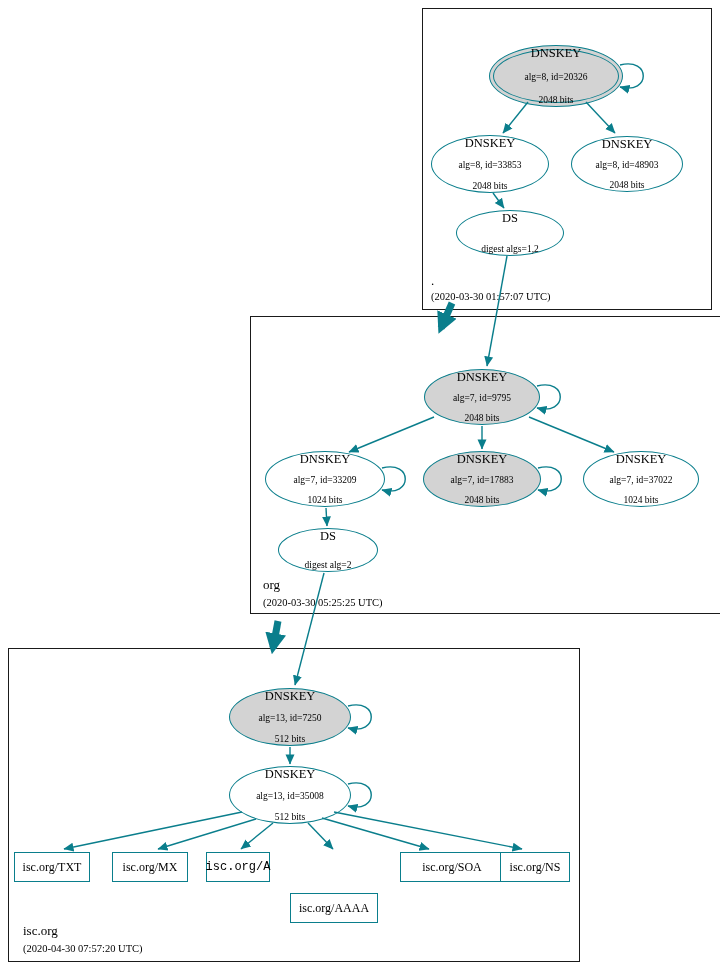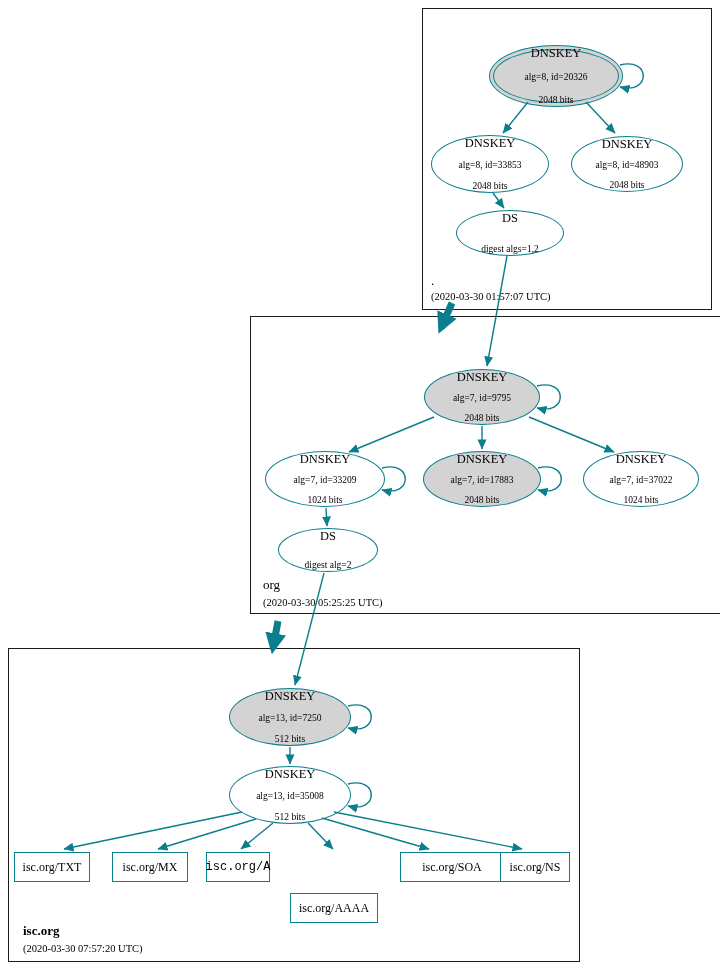--- a/index.html
+++ b/index.html
@@ -64,22 +64,22 @@
     <div class="zone-label" style="left:8px; top:264px;">.</div>
     <div class="zone-ts" style="left:8px; top:282px;">(2020-03-30 01:57:07 UTC)</div>
   </div>
 
   <div class="zone-box" style="left:250px; top:316px; width:514px; height:298px;">
     <div class="zone-label" style="left:12px; top:260px;">org</div>
     <div class="zone-ts" style="left:12px; top:280px;">(2020-03-30 05:25:25 UTC)</div>
   </div>
 
   <div class="zone-box" style="left:8px; top:648px; width:572px; height:314px;">
-    <div class="zone-label" style="left:14px; top:274px;font-weight:bold;">isc.org</div>
-    <div class="zone-ts" style="left:14px; top:294px;">(2020-03-30 07:57:20 UTC)</div>
+    <div class="zone-label" style="left:14px; top:274px;">isc.org</div>
+    <div class="zone-ts" style="left:14px; top:294px;">(2020-04-30 07:57:20 UTC)</div>
   </div>
 
   <div class="node gray double" style="left:489px; top:45px; width:134px; height:62px;">
     <span class="t">DNSKEY</span>
     <span class="d">alg=8, id=20326</span>
     <span class="d">2048 bits</span>
   </div>
 
   <div class="node" style="left:431px; top:135px; width:118px; height:58px;">
     <span class="t">DNSKEY</span>

